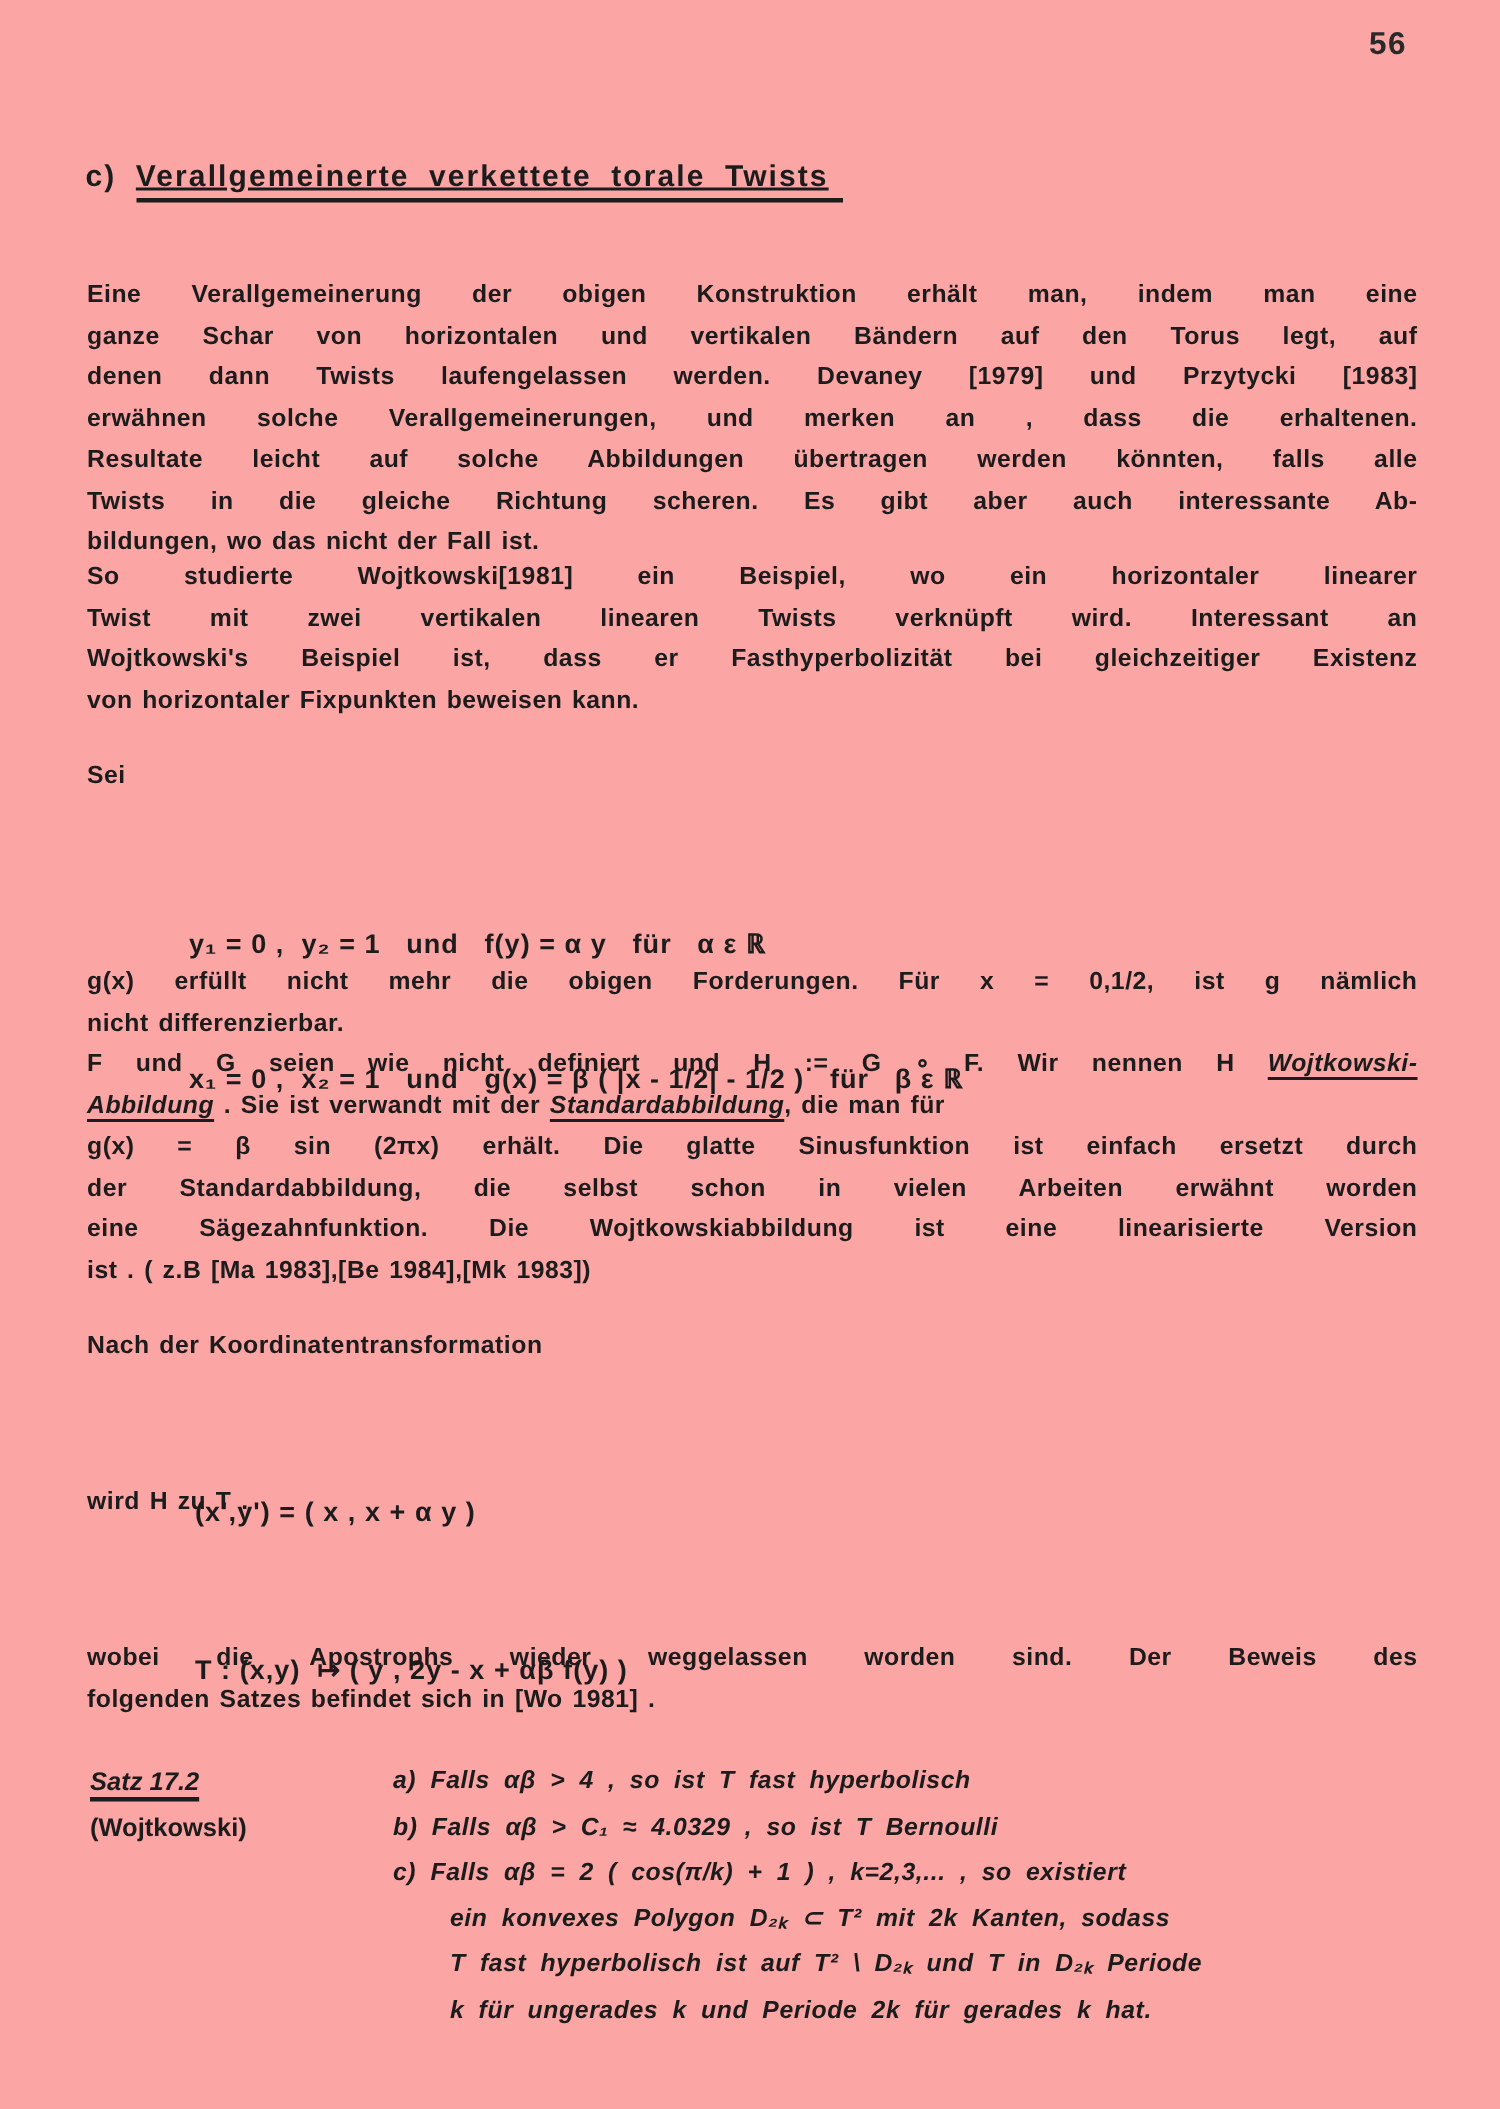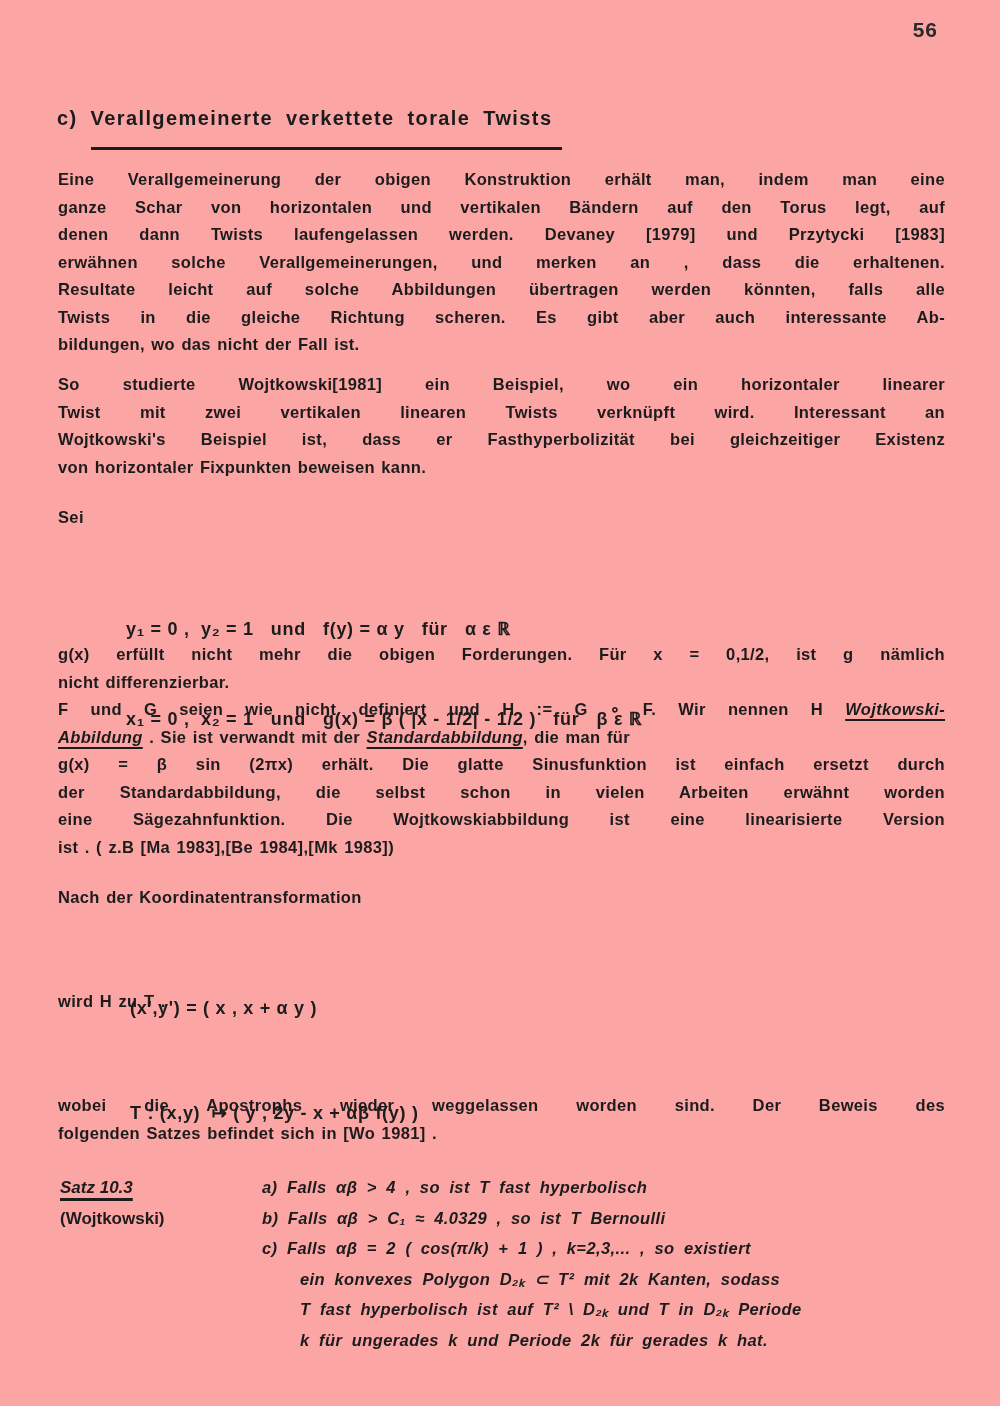--- a/index.html
+++ b/index.html
@@ -26,22 +26,23 @@
     position: absolute;
     top: 107px;
     left: 57px;
     font-size: 20px;
     letter-spacing: 1.4px;
     word-spacing: 6px;
     white-space: nowrap;
   }
   .heading .hul {
     border-bottom: 3px solid #1c1c1c;
-    padding-bottom: 18px;
+    padding-bottom: 3px;
     padding-right: 10px;
+    text-decoration: underline;
   }
   .block {
     position: absolute;
     left: 58px;
     width: 887px;
     font-size: 16.5px;
     line-height: 27.5px;
     letter-spacing: 0.35px;
     word-spacing: 1.5px;
   }
@@ -78,21 +79,21 @@
 
 <div class="page">
 
   <div class="pagenum">56</div>
 
   <div class="heading">
     <span>c)</span>
     <span class="hul">Verallgemeinerte verkettete torale Twists</span>
   </div>
 
-  <div class="block" style="top:166px">
+  <div class="block" style="top:183px">
     <div class="ln j">Eine Verallgemeinerung der obigen Konstruktion erhält man, indem man eine</div>
     <div class="ln j">ganze Schar von horizontalen und vertikalen Bändern auf den Torus legt, auf</div>
     <div class="ln j">denen dann Twists laufengelassen werden. Devaney [1979] und Przytycki [1983]</div>
     <div class="ln j">erwähnen solche Verallgemeinerungen, und merken an , dass die erhaltenen.</div>
     <div class="ln j">Resultate leicht auf solche Abbildungen übertragen werden könnten, falls alle</div>
     <div class="ln j">Twists in die gleiche Richtung scheren. Es gibt aber auch interessante Ab-</div>
     <div class="ln l">bildungen, wo das nicht der Fall ist.</div>
   </div>
 
   <div class="block" style="top:371px">
@@ -138,21 +139,21 @@
     <div>T : (x,y)  ↦ ( y , 2y - x + αβ f(y) )</div>
   </div>
 
   <div class="block" style="top:1092px">
     <div class="ln j">wobei die Apostrophs wieder weggelassen worden sind. Der Beweis des</div>
     <div class="ln l">folgenden Satzes befindet sich in [Wo 1981] .</div>
   </div>
 
   <div class="satz">
     <div class="satz-label-col">
-      <div class="satz-label"><span class="u">Satz 10.3</span></div>
+      <div class="satz-label"><span class="u">Satz 17.2</span></div>
       <div>(Wojtkowski)</div>
     </div>
     <div class="satz-items">
       <div>a) Falls αβ &gt; 4 , so ist T fast hyperbolisch</div>
       <div>b) Falls αβ &gt; C₁ ≈ 4.0329 , so ist T Bernoulli</div>
       <div>c) Falls αβ = 2 ( cos(π/k) + 1 ) , k=2,3,... , so existiert</div>
       <div class="cont">ein konvexes Polygon D₂ₖ ⊂ T² mit 2k Kanten, sodass</div>
       <div class="cont">T fast hyperbolisch ist auf T² \ D₂ₖ und T in D₂ₖ Periode</div>
       <div class="cont">k für ungerades k und Periode 2k für gerades k hat.</div>
     </div>

